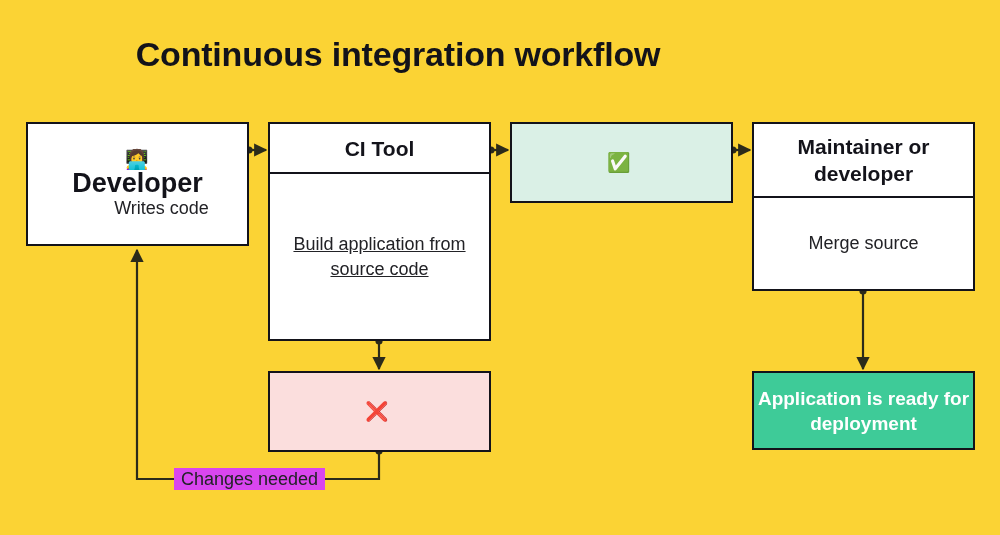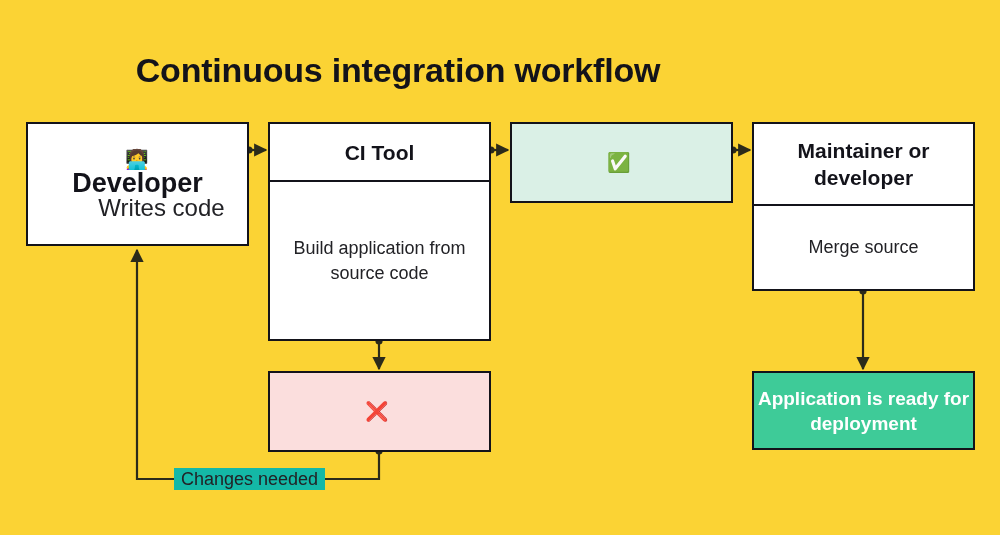--- a/index.html
+++ b/index.html
@@ -18,21 +18,21 @@
     position: relative;
     width: 1000px;
     height: 535px;
     background: #fbd334;
   }
 
   
   .title {
     position: absolute;
     left: 0;
-    top: 48px;
+    top: 32px;
     width: 796px;
     text-align: center;
     font-size: 34px;
     font-weight: bold;
     color: #13131a;
     letter-spacing: -0.2px;
     line-height: 44px;
   }
 
   
@@ -71,21 +71,21 @@
     display: block;
   }
   .node-name {
     font-weight: bold;
     font-size: 27px;
     line-height: 26px;
     color: #13131a;
     display: block;
   }
   .node-sub {
-    font-size: 24px;
+    font-size: 18px;
     line-height: 24px;
     color: #222226;
     display: block;
     margin-left: 48px;
   }
 
   
   .status {
     position: absolute;
     box-sizing: border-box;
@@ -120,21 +120,21 @@
     top: 0;
     width: 1000px;
     height: 535px;
     pointer-events: none;
   }
   .edge-label {
     position: absolute;
     font-size: 18px;
     line-height: 22px;
     color: #222226;
-    background: #14b8a6;
+    background: #d946ef;
     padding: 0 7px;
     white-space: nowrap;
   }
 </style>
 </head>
 <body>
 
 <div id="canvas">
 
   <div class="title">Continuous integration workflow</div>
@@ -181,30 +181,30 @@
 
   <div class="node" style="left:26px; top:122px; width:223px; height:124px;">
     <div class="cell" style="flex:1;">
       <span class="emoji">👩‍💻</span>
       <span class="node-name">Developer</span>
       <span class="node-sub">Writes code</span>
     </div>
   </div>
 
   <div class="node" style="left:268px; top:122px; width:223px; height:219px;">
-    <div class="cell header" style="height:56px;">CI Tool</div>
-    <div class="cell" style="flex:1;">Build application from source code</div>
+    <div class="cell header" style="height:48px;">CI Tool</div>
+    <div class="cell" style="flex:1;text-decoration:underline;">Build application from source code</div>
   </div>
 
   <div class="status ok" style="left:510px; top:122px; width:223px; height:81px;">
     <span class="glyph">✅</span>
   </div>
 
   <div class="node" style="left:752px; top:122px; width:223px; height:169px;">
-    <div class="cell header" style="height:80px;">Maintainer or developer</div>
+    <div class="cell header" style="height:72px;">Maintainer or developer</div>
     <div class="cell" style="flex:1;">Merge source</div>
   </div>
 
   <div class="status bad" style="left:268px; top:371px; width:223px; height:81px;">
     <span class="glyph">❌</span>
   </div>
 
   <div class="status deploy" style="left:752px; top:371px; width:223px; height:79px;text-align:center;">
     <span style="display:block;">Application is ready for deployment</span>
   </div>

